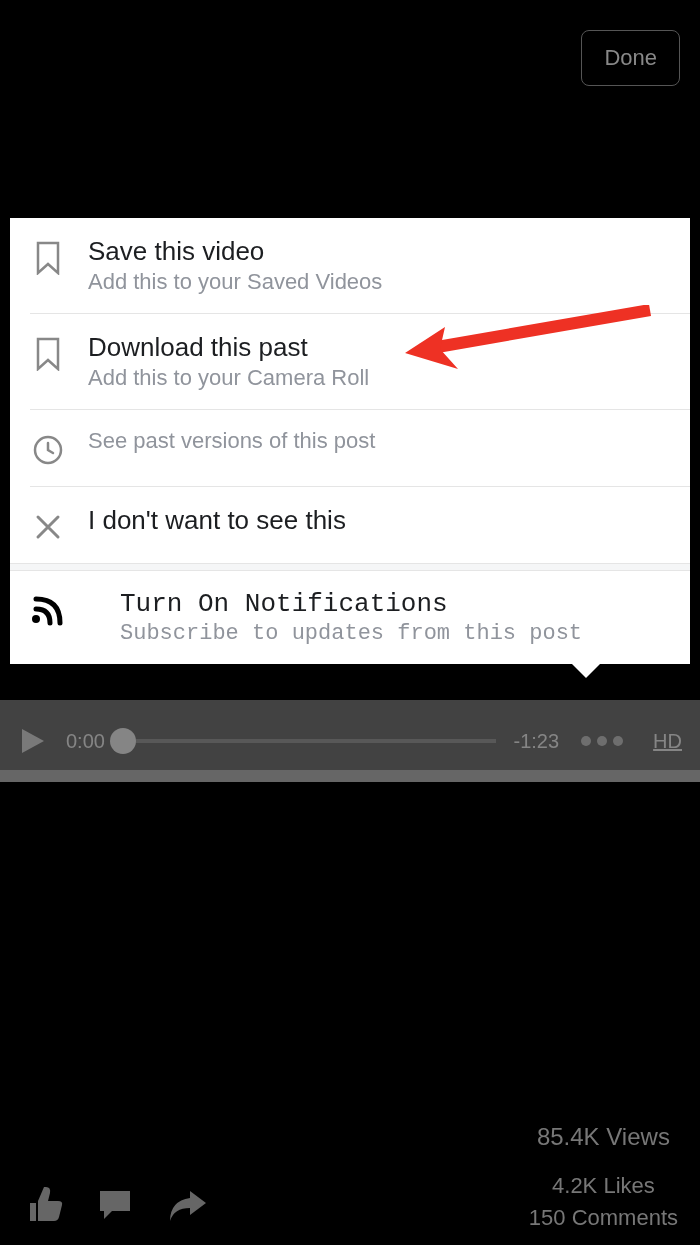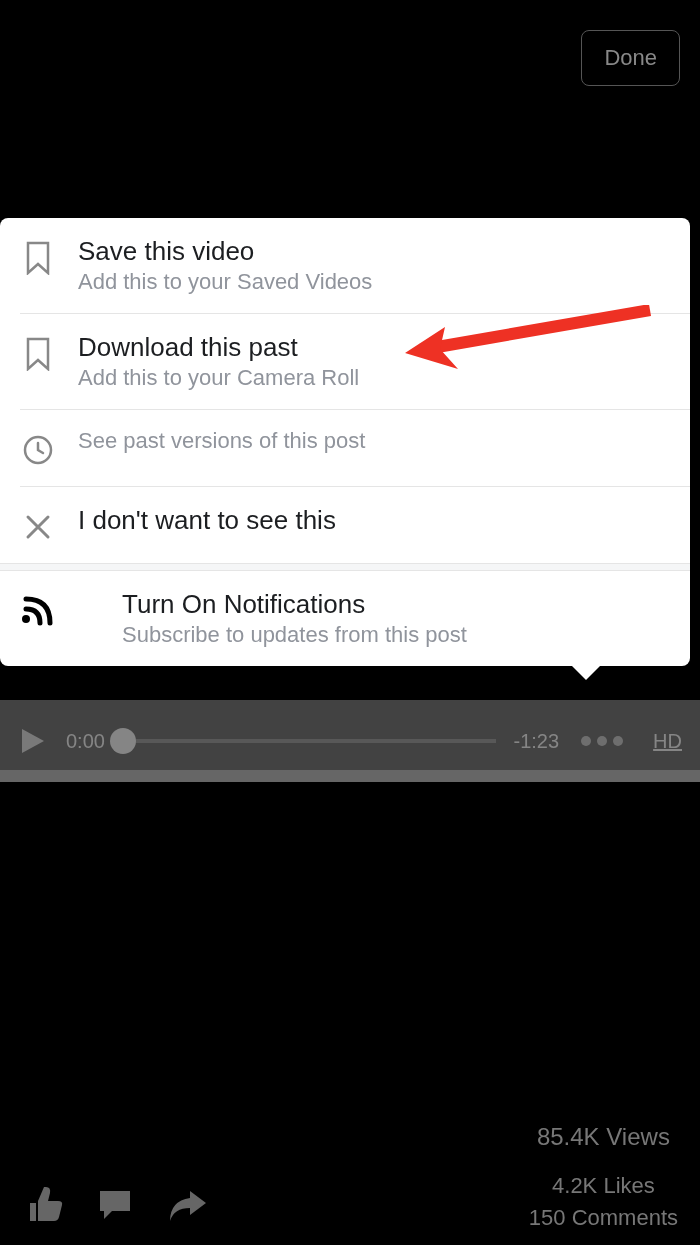--- a/index.html
+++ b/index.html
@@ -26,24 +26,24 @@
       border-radius: 8px;
       color: #888;
       font-size: 22px;
       background: transparent;
       cursor: pointer;
     }
     
     .menu-popup {
       position: absolute;
       top: 218px;
-      left: 0;
+      left: 10px;
       right: 10px;
       background: #fff;
-      border-radius: 8px;
+      border-radius: 0;
       box-shadow: 0 2px 20px rgba(0,0,0,0.3);
       z-index: 10;
     }
     
     .menu-popup::after {
       content: '';
       position: absolute;
       bottom: -14px;
       right: 90px;
       width: 0;
@@ -64,21 +64,22 @@
       border-top: 1px solid #e5e5e5;
       margin-left: 20px;
       padding-left: 0;
     }
     
     .menu-item.with-border .menu-icon-wrap {
       margin-left: 0;
     }
     
     .menu-item.indented .menu-text-block {
-      margin-left: 44px;
+      margin-left: 32px;
+      font-family: Liberation Mono, monospace;
     }
     
     .menu-icon-wrap {
       width: 36px;
       height: 36px;
       display: flex;
       align-items: center;
       justify-content: center;
       margin-right: 22px;
       margin-top: 4px;

